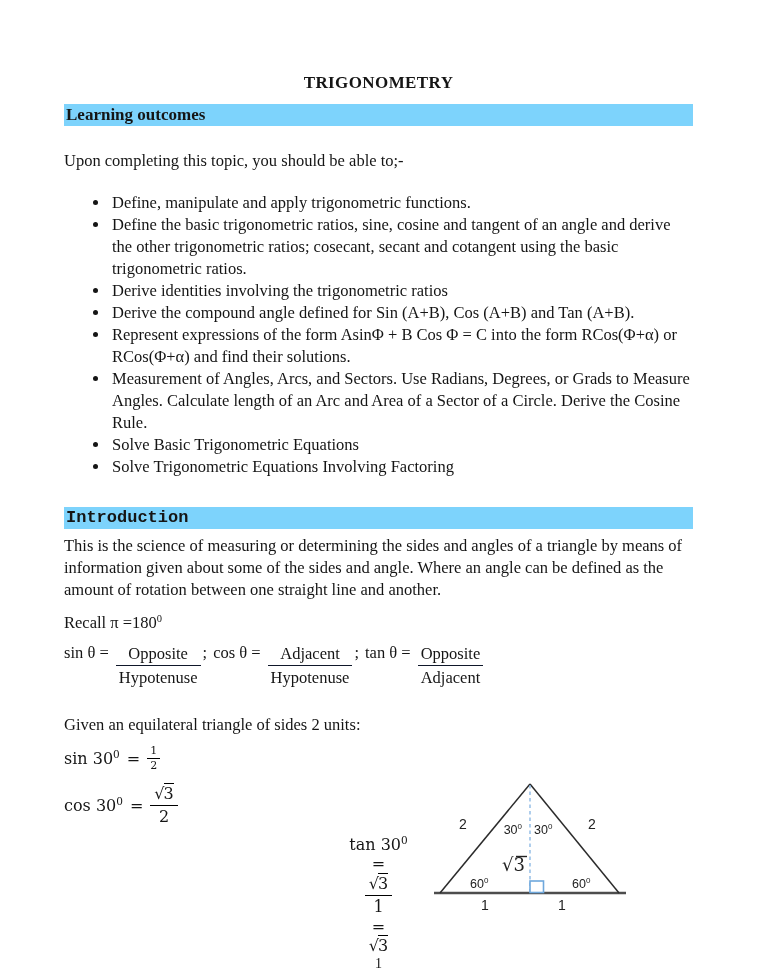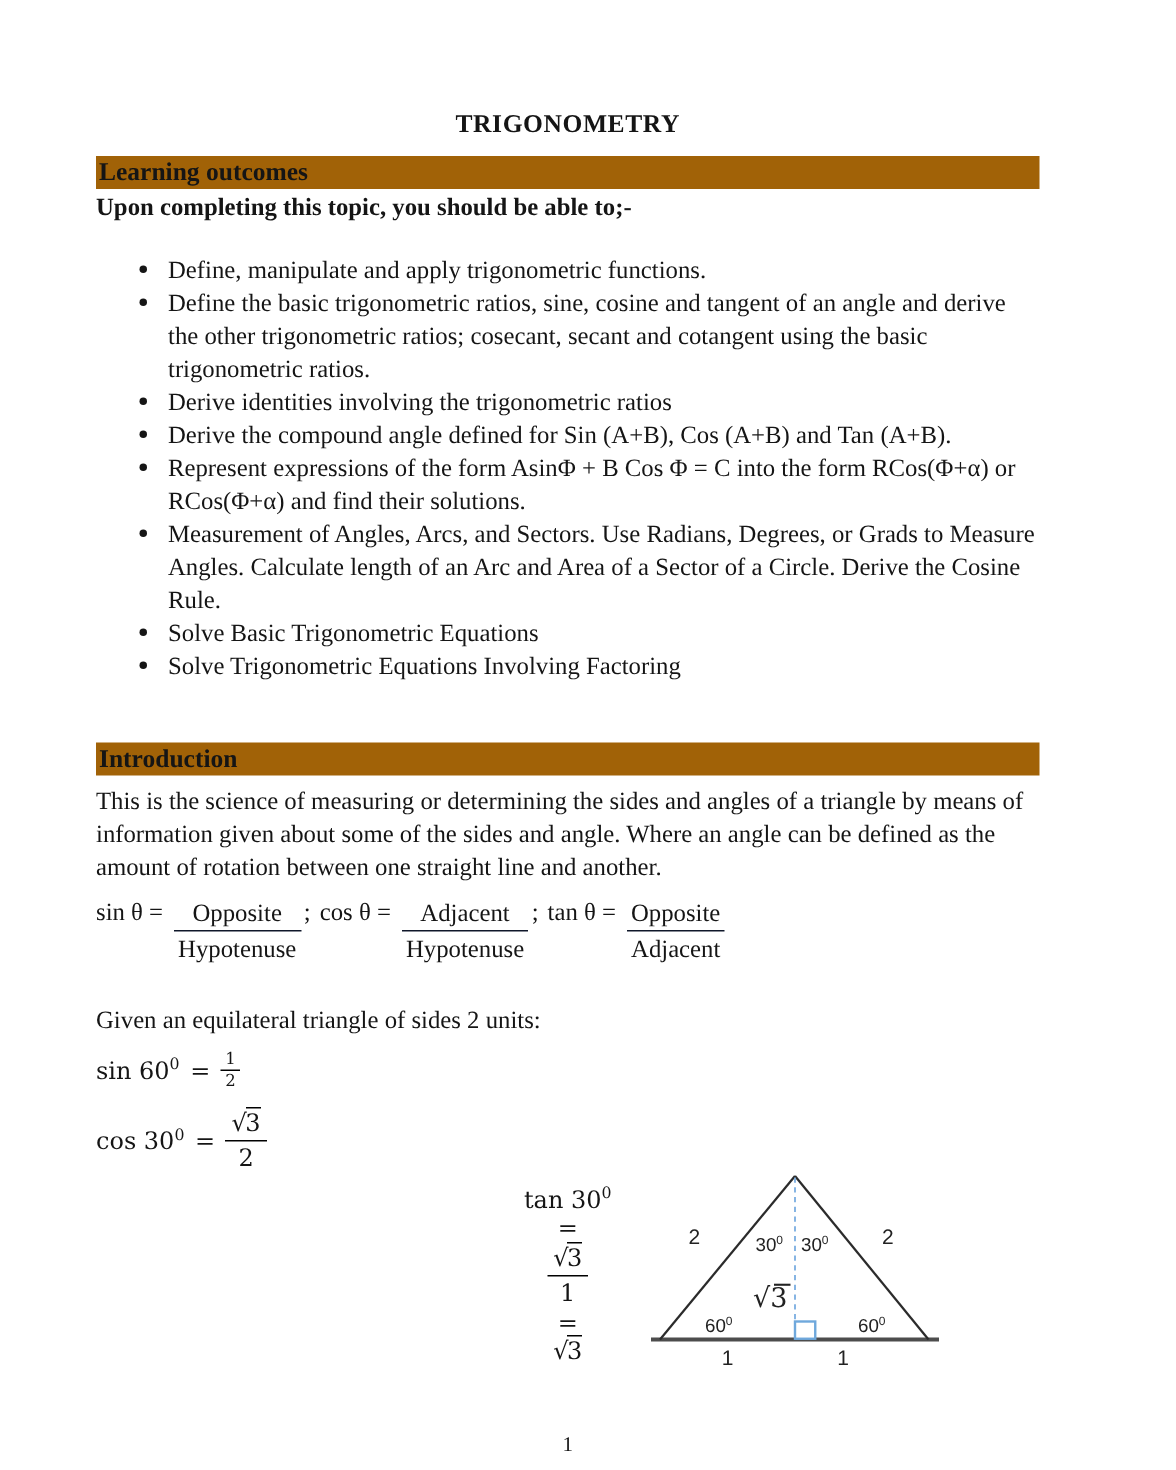--- a/index.html
+++ b/index.html
@@ -16,31 +16,31 @@
 
   .doc-title {
     padding-top: 73px;
     text-align: center;
     font-size: 17px;
     font-weight: bold;
     letter-spacing: 0.4px;
   }
 
   .section-heading {
-    background: #a16207;
+    background: #7dd3fc;
     font-weight: bold;
     font-size: 17px;
     line-height: 22px;
     padding-left: 2px;
     margin-top: 11px;
   }
-  .section-heading.intro-heading { margin-top: 40px; }
+  .section-heading.intro-heading { margin-top: 29px; font-family: Liberation Mono, monospace; }
 
   .body-text { font-size: 16.5px; line-height: 22px; }
-  .intro-line { margin-top: 1px; font-weight: bold; }
+  .intro-line { margin-top: 24px; }
   .intro-paragraph { margin-top: 6px; }
   .recall-line { margin-top: 11px; }
   .given-line { margin-top: 26px; }
 
   sup { font-size: 10.5px; vertical-align: super; line-height: 0; }
 
   ul.bullets {
     margin-top: 20px;
     padding-left: 46px;
     list-style-type: disc;
@@ -123,20 +123,21 @@
       <li><span>Represent expressions of the form AsinΦ + B Cos Φ = C into the form RCos(Φ+α) or RCos(Φ+α) and find their solutions.</span></li>
       <li><span>Measurement of Angles, Arcs, and Sectors. Use Radians, Degrees, or Grads to Measure Angles. Calculate length of an Arc and Area of a Sector of a Circle. Derive the Cosine Rule.</span></li>
       <li><span>Solve Basic Trigonometric Equations</span></li>
       <li><span>Solve Trigonometric Equations Involving Factoring</span></li>
     </ul>
 
     <div class="section-heading intro-heading">Introduction</div>
 
     <p class="body-text intro-paragraph">This is the science of measuring or determining the sides and angles of a triangle by means of information given about some of the sides and angle. Where an angle can be defined as the amount of rotation between one straight line and another.</p>
 
+    <p class="body-text recall-line"><span>Recall π =180</span><sup>0</sup></p>
 
     <div class="ratio-row">
       <span class="ratio-fn">sin θ =</span>
       <span class="rfrac">
         <span class="num">Opposite</span>
         <span class="den">Hypotenuse</span>
       </span>
       <span class="ratio-sep">;</span>
       <span class="ratio-fn">cos θ =</span>
       <span class="rfrac">
@@ -149,21 +150,21 @@
         <span class="num">Opposite</span>
         <span class="den">Adjacent</span>
       </span>
     </div>
 
     <p class="body-text given-line">Given an equilateral triangle of sides 2 units:</p>
 
     <div class="math-block">
 
       <div class="eq-line sin">
-        <span><span>sin 60</span><sup>0</sup></span>
+        <span><span>sin 30</span><sup>0</sup></span>
         <span class="eq-sign">=</span>
         <span class="sfrac">
           <span class="num">1</span>
           <span class="den">2</span>
         </span>
       </div>
 
       <div class="eq-line cos">
         <span><span>cos 30</span><sup>0</sup></span>
         <span class="eq-sign">=</span>

